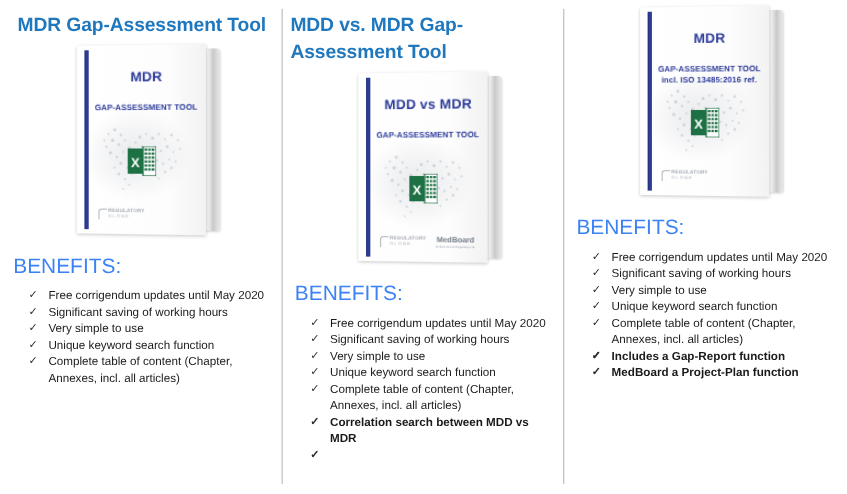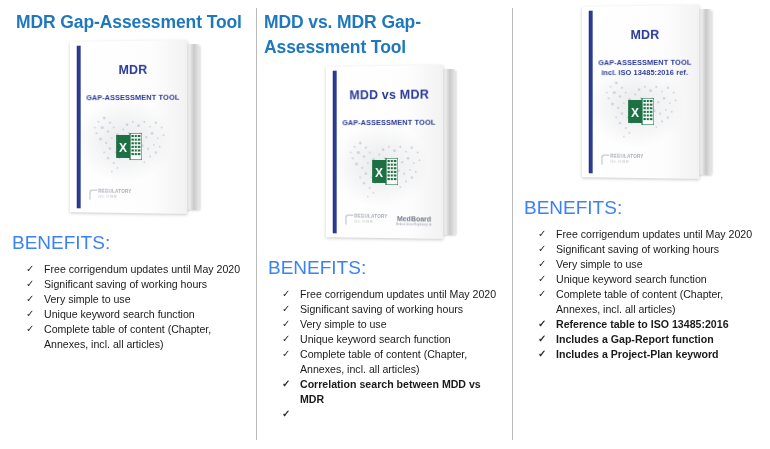--- a/index.html
+++ b/index.html
@@ -522,19 +522,19 @@
         </div>
       </div>
     </div>
     <div class="benefits-title">BENEFITS:</div>
     <ul class="blist">
         <li><span class="tick">✓</span><span>Free corrigendum updates until May 2020</span></li>
         <li><span class="tick">✓</span><span>Significant saving of working hours</span></li>
         <li><span class="tick">✓</span><span>Very simple to use</span></li>
         <li><span class="tick">✓</span><span>Unique keyword search function</span></li>
         <li><span class="tick">✓</span><span>Complete table of content (Chapter, Annexes, incl. all articles)</span></li>
-        <li class="bold"><span class="tick">✓</span><span>Reference table to ISO 13485:2016</span></li>
+        <li class="bold"><span class="tick">✓</span></li>
         <li class="bold"><span class="tick">✓</span><span>Includes a Gap-Report function</span></li>
-        <li class="bold"><span class="tick">✓</span><span>Includes a Project-Plan keyword</span></li>
+        <li class="bold"><span class="tick">✓</span><span>MedBoard a Project-Plan function</span></li>
       </ul>
   </div>
 
 </div>
 
 </body></html>

